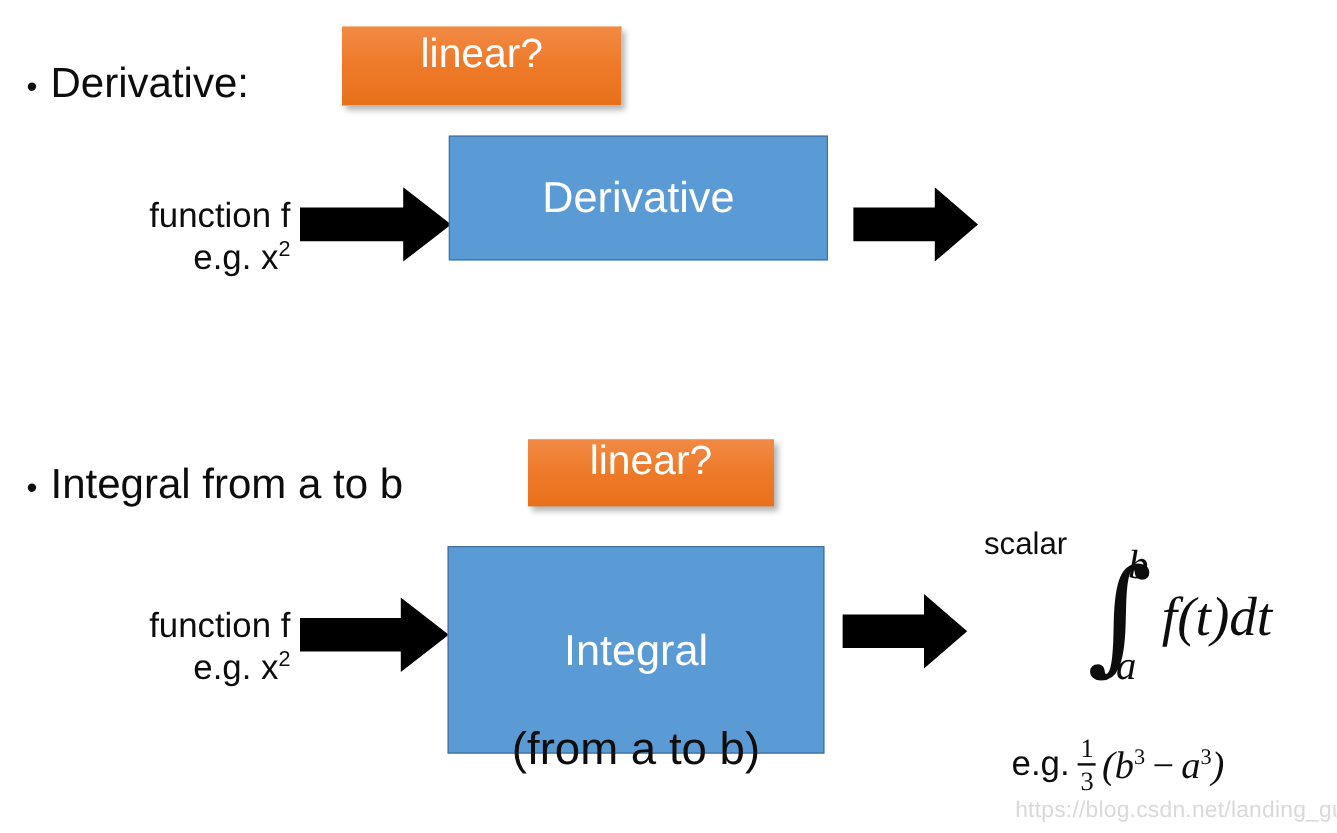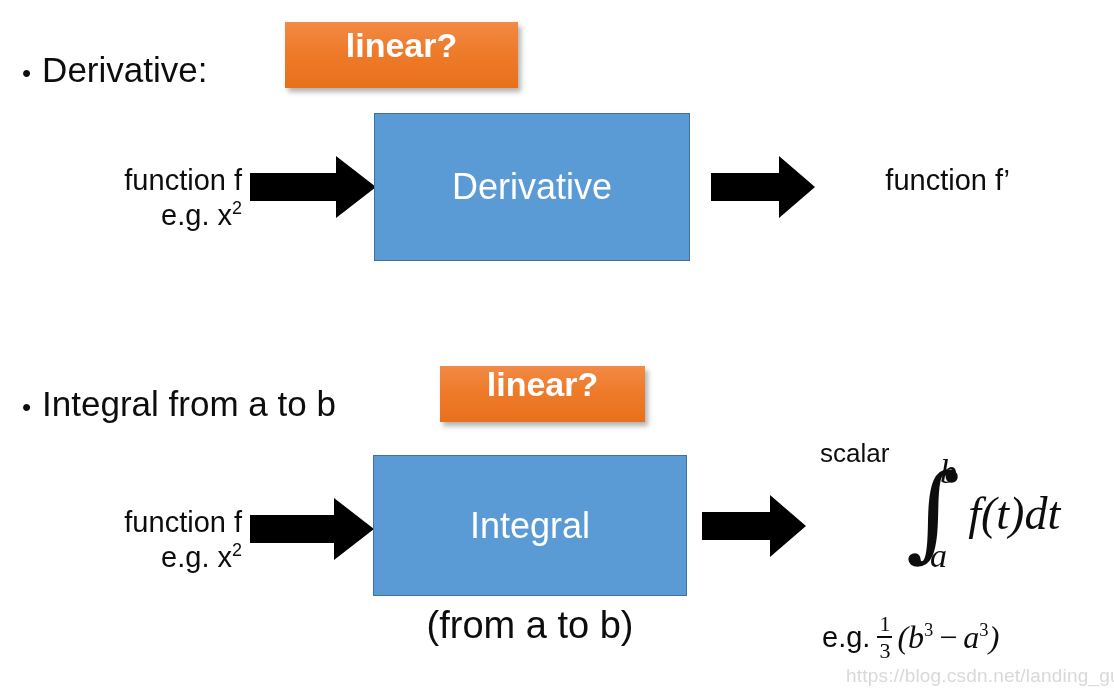--- a/index.html
+++ b/index.html
@@ -41,21 +41,20 @@
     display: flex;
     align-items: center;
     justify-content: center;
     color: #ffffff;
     font-size: 34px;
     line-height: 1;
     background: linear-gradient(to bottom, #f28a45 0%, #ee7b2b 45%, #e9701a 100%);
     box-shadow: 3px 4px 5px rgba(0,0,0,0.30);
     padding-bottom: 21px;
     box-sizing: border-box;
-    font-weight: bold;
   }
 
   
   .blue-box {
     position: absolute;
     background: #5b9bd5;
     border: 1px solid #41719c;
     box-sizing: border-box;
     display: flex;
     align-items: center;
@@ -155,20 +154,21 @@
     position: absolute;
     display: flex;
     align-items: center;
     white-space: nowrap;
     color: #0d0d0d;
   }
   .eg-prefix {
     font-family: "Liberation Sans", sans-serif;
     font-size: 29px;
     line-height: 1;
+    margin-left: 21px;
   }
   .frac {
     display: inline-flex;
     flex-direction: column;
     align-items: center;
     font-family: "Liberation Serif", serif;
     font-size: 22px;
     line-height: 1.05;
     margin: 0 5px 0 7px;
   }
@@ -227,32 +227,31 @@
       <span>e.g. x</span><span class="sup">2</span>
     </div>
   </div>
 
   <div class="arrow" style="left:250px; top:156px;">
     <svg width="126" height="62" viewBox="0 0 126 62" aria-hidden="true">
       <path d="M0,17 L86,17 L86,0 L126,31 L86,62 L86,45 L0,45 Z" fill="#000000"></path>
     </svg>
   </div>
 
-  <div class="blue-box" style="left:374px; top:113px; width:316px; height:148px;">
+  <div class="blue-box" style="left:374px; top:113px; width:316px; height:104px;">
     <span>Derivative</span>
   </div>
 
   <div class="arrow" style="left:711px; top:156px;">
     <svg width="104" height="62" viewBox="0 0 104 62" aria-hidden="true">
       <path d="M0,17 L68,17 L68,0 L104,31 L68,62 L68,45 L0,45 Z" fill="#000000"></path>
     </svg>
   </div>
 
   <div class="side-label" style="left:820px; top:163px; width:190px;">
-    <div>function f’</div>
   </div>
 
   <div class="bullet-line" style="left:22px; top:386px;">
     <span class="bullet-dot">•</span>
     <span>Integral from a to b</span>
   </div>
 
   <div class="badge" style="left:440px; top:366px; width:205px; height:56px;">
     <span>linear?</span>
   </div>
@@ -263,21 +262,21 @@
       <span>e.g. x</span><span class="sup">2</span>
     </div>
   </div>
 
   <div class="arrow" style="left:250px; top:498px;">
     <svg width="124" height="62" viewBox="0 0 124 62" aria-hidden="true">
       <path d="M0,17 L84,17 L84,0 L124,31 L84,62 L84,45 L0,45 Z" fill="#000000"></path>
     </svg>
   </div>
 
-  <div class="blue-box" style="left:373px; top:455px; width:314px; height:141px;">
+  <div class="blue-box" style="left:373px; top:455px; width:314px; height:173px;">
     <span>Integral</span>
   </div>
 
   <div class="caption" style="left:373px; top:606px; width:314px;">
     <span>(from a to b)</span>
   </div>
 
   <div class="arrow" style="left:702px; top:495px;">
     <svg width="104" height="62" viewBox="0 0 104 62" aria-hidden="true">
       <path d="M0,17 L68,17 L68,0 L104,31 L68,62 L68,45 L0,45 Z" fill="#000000"></path>

